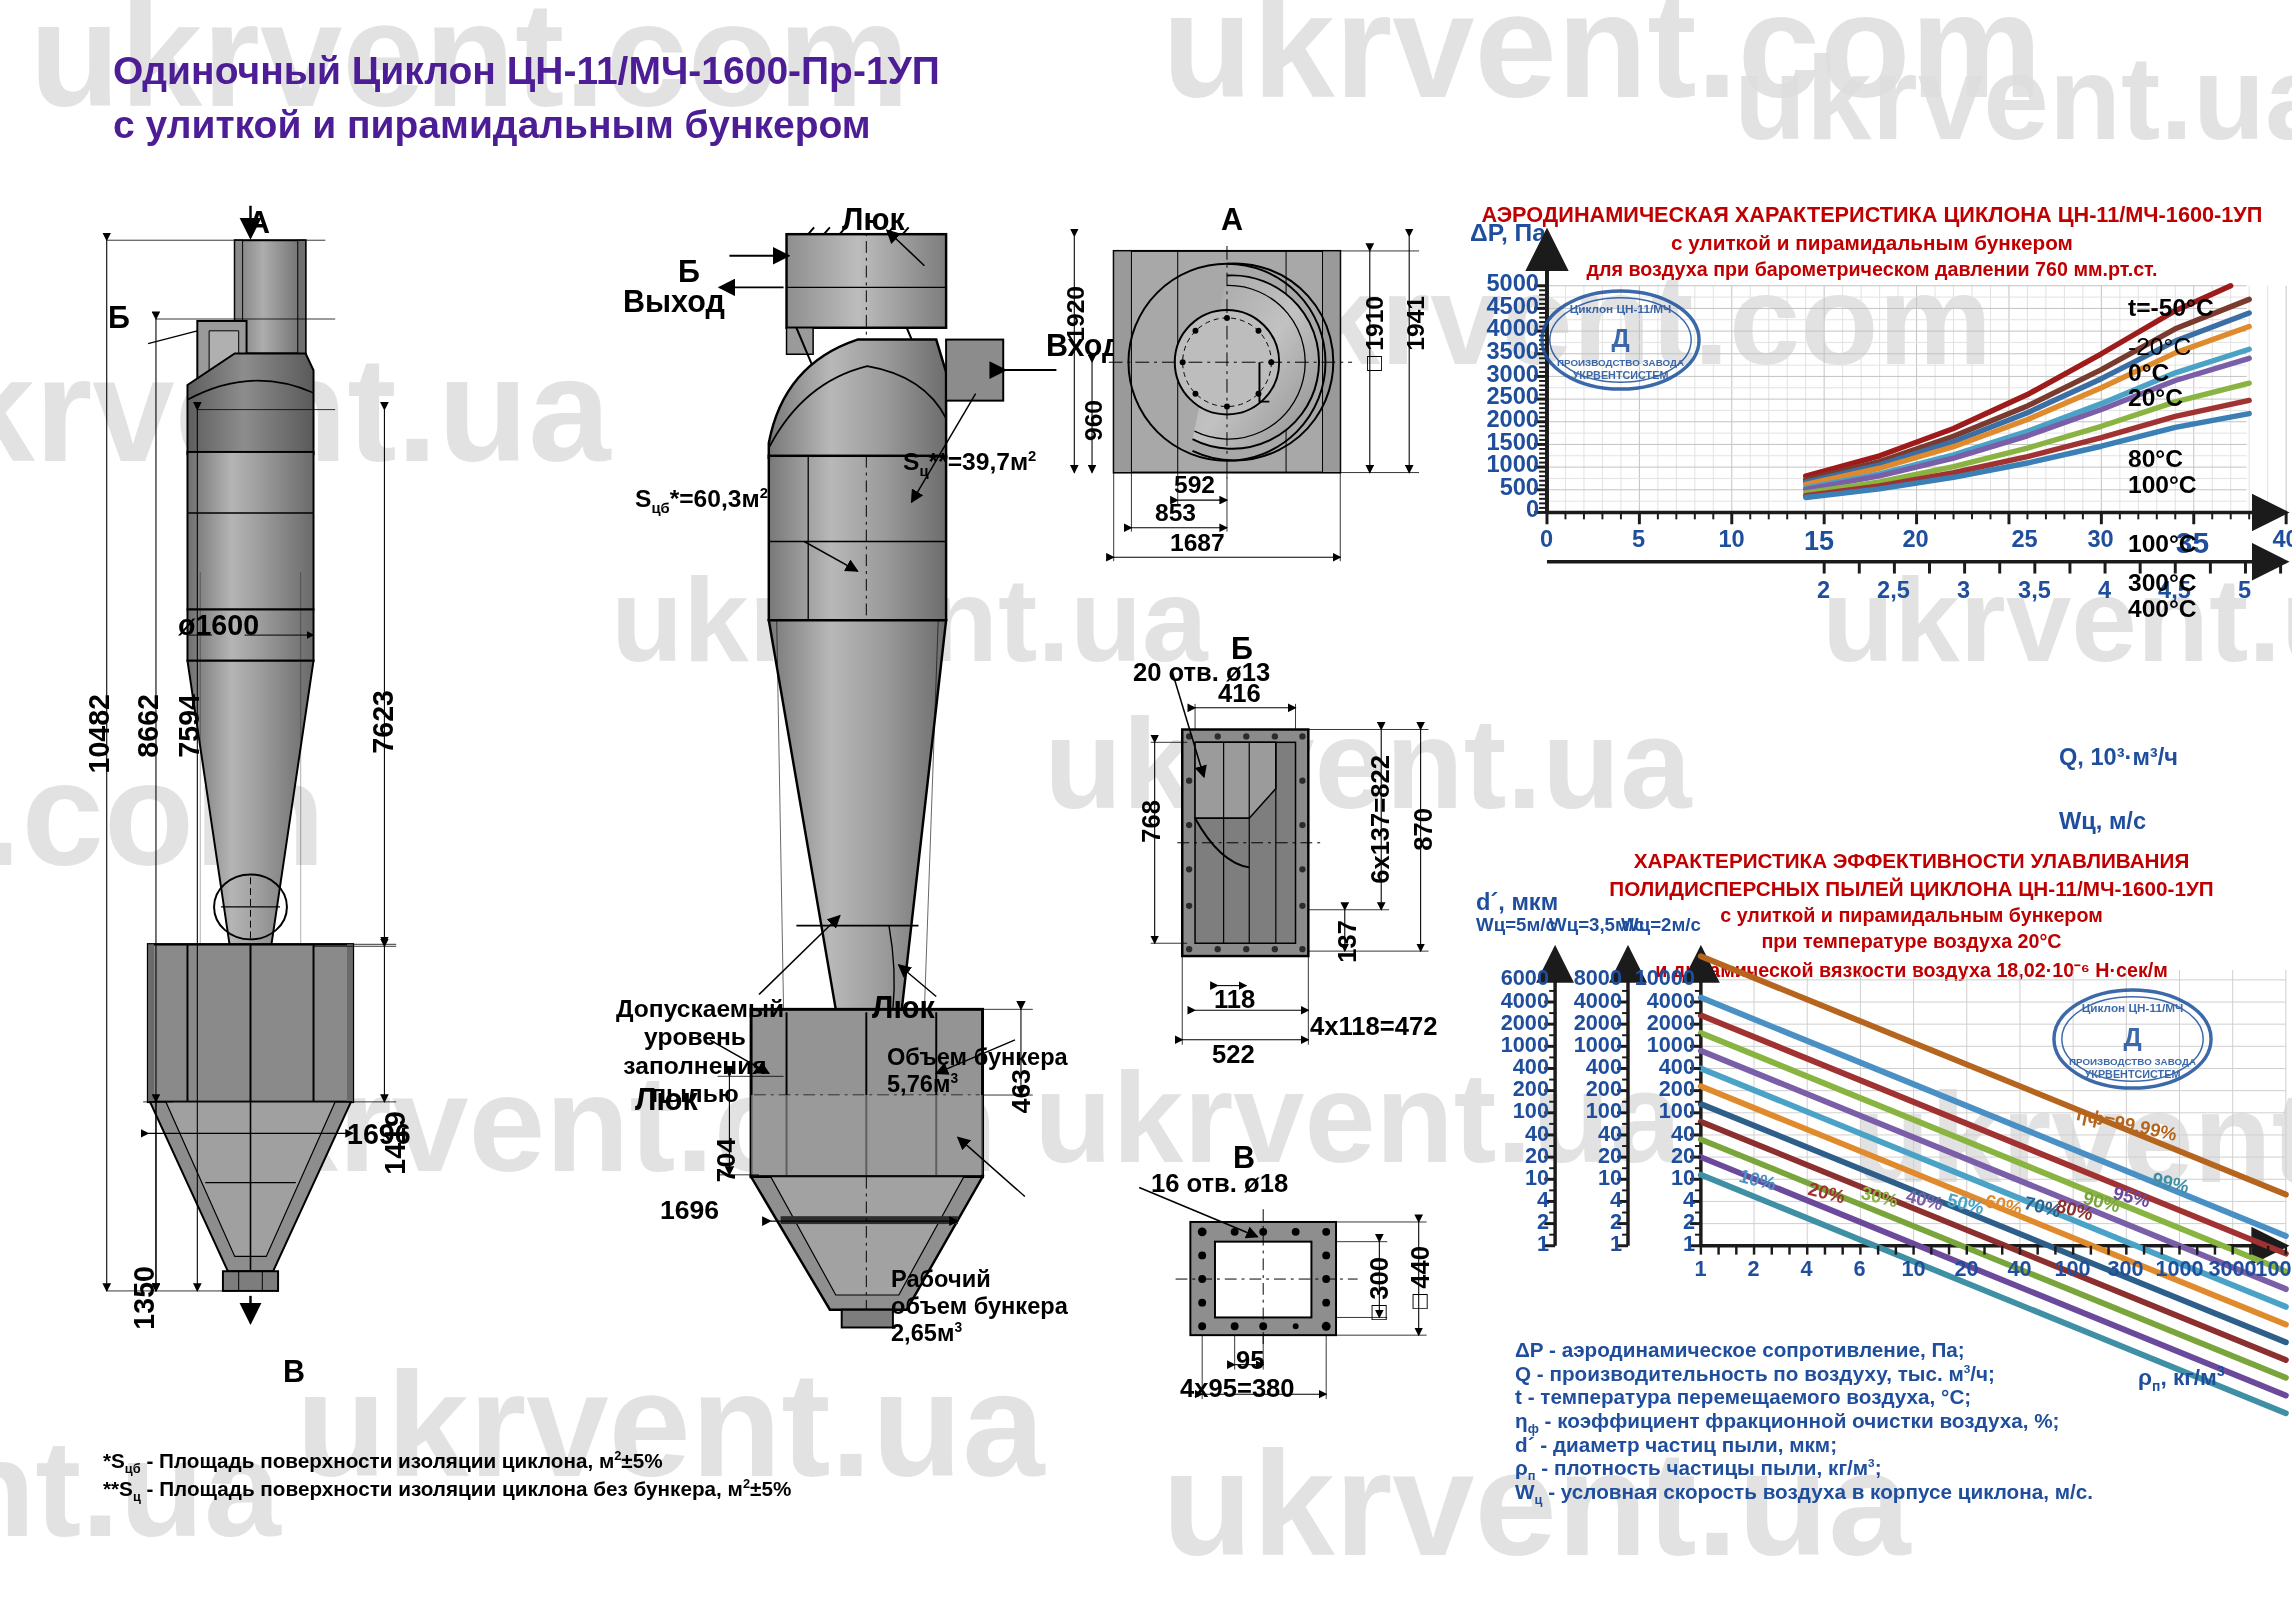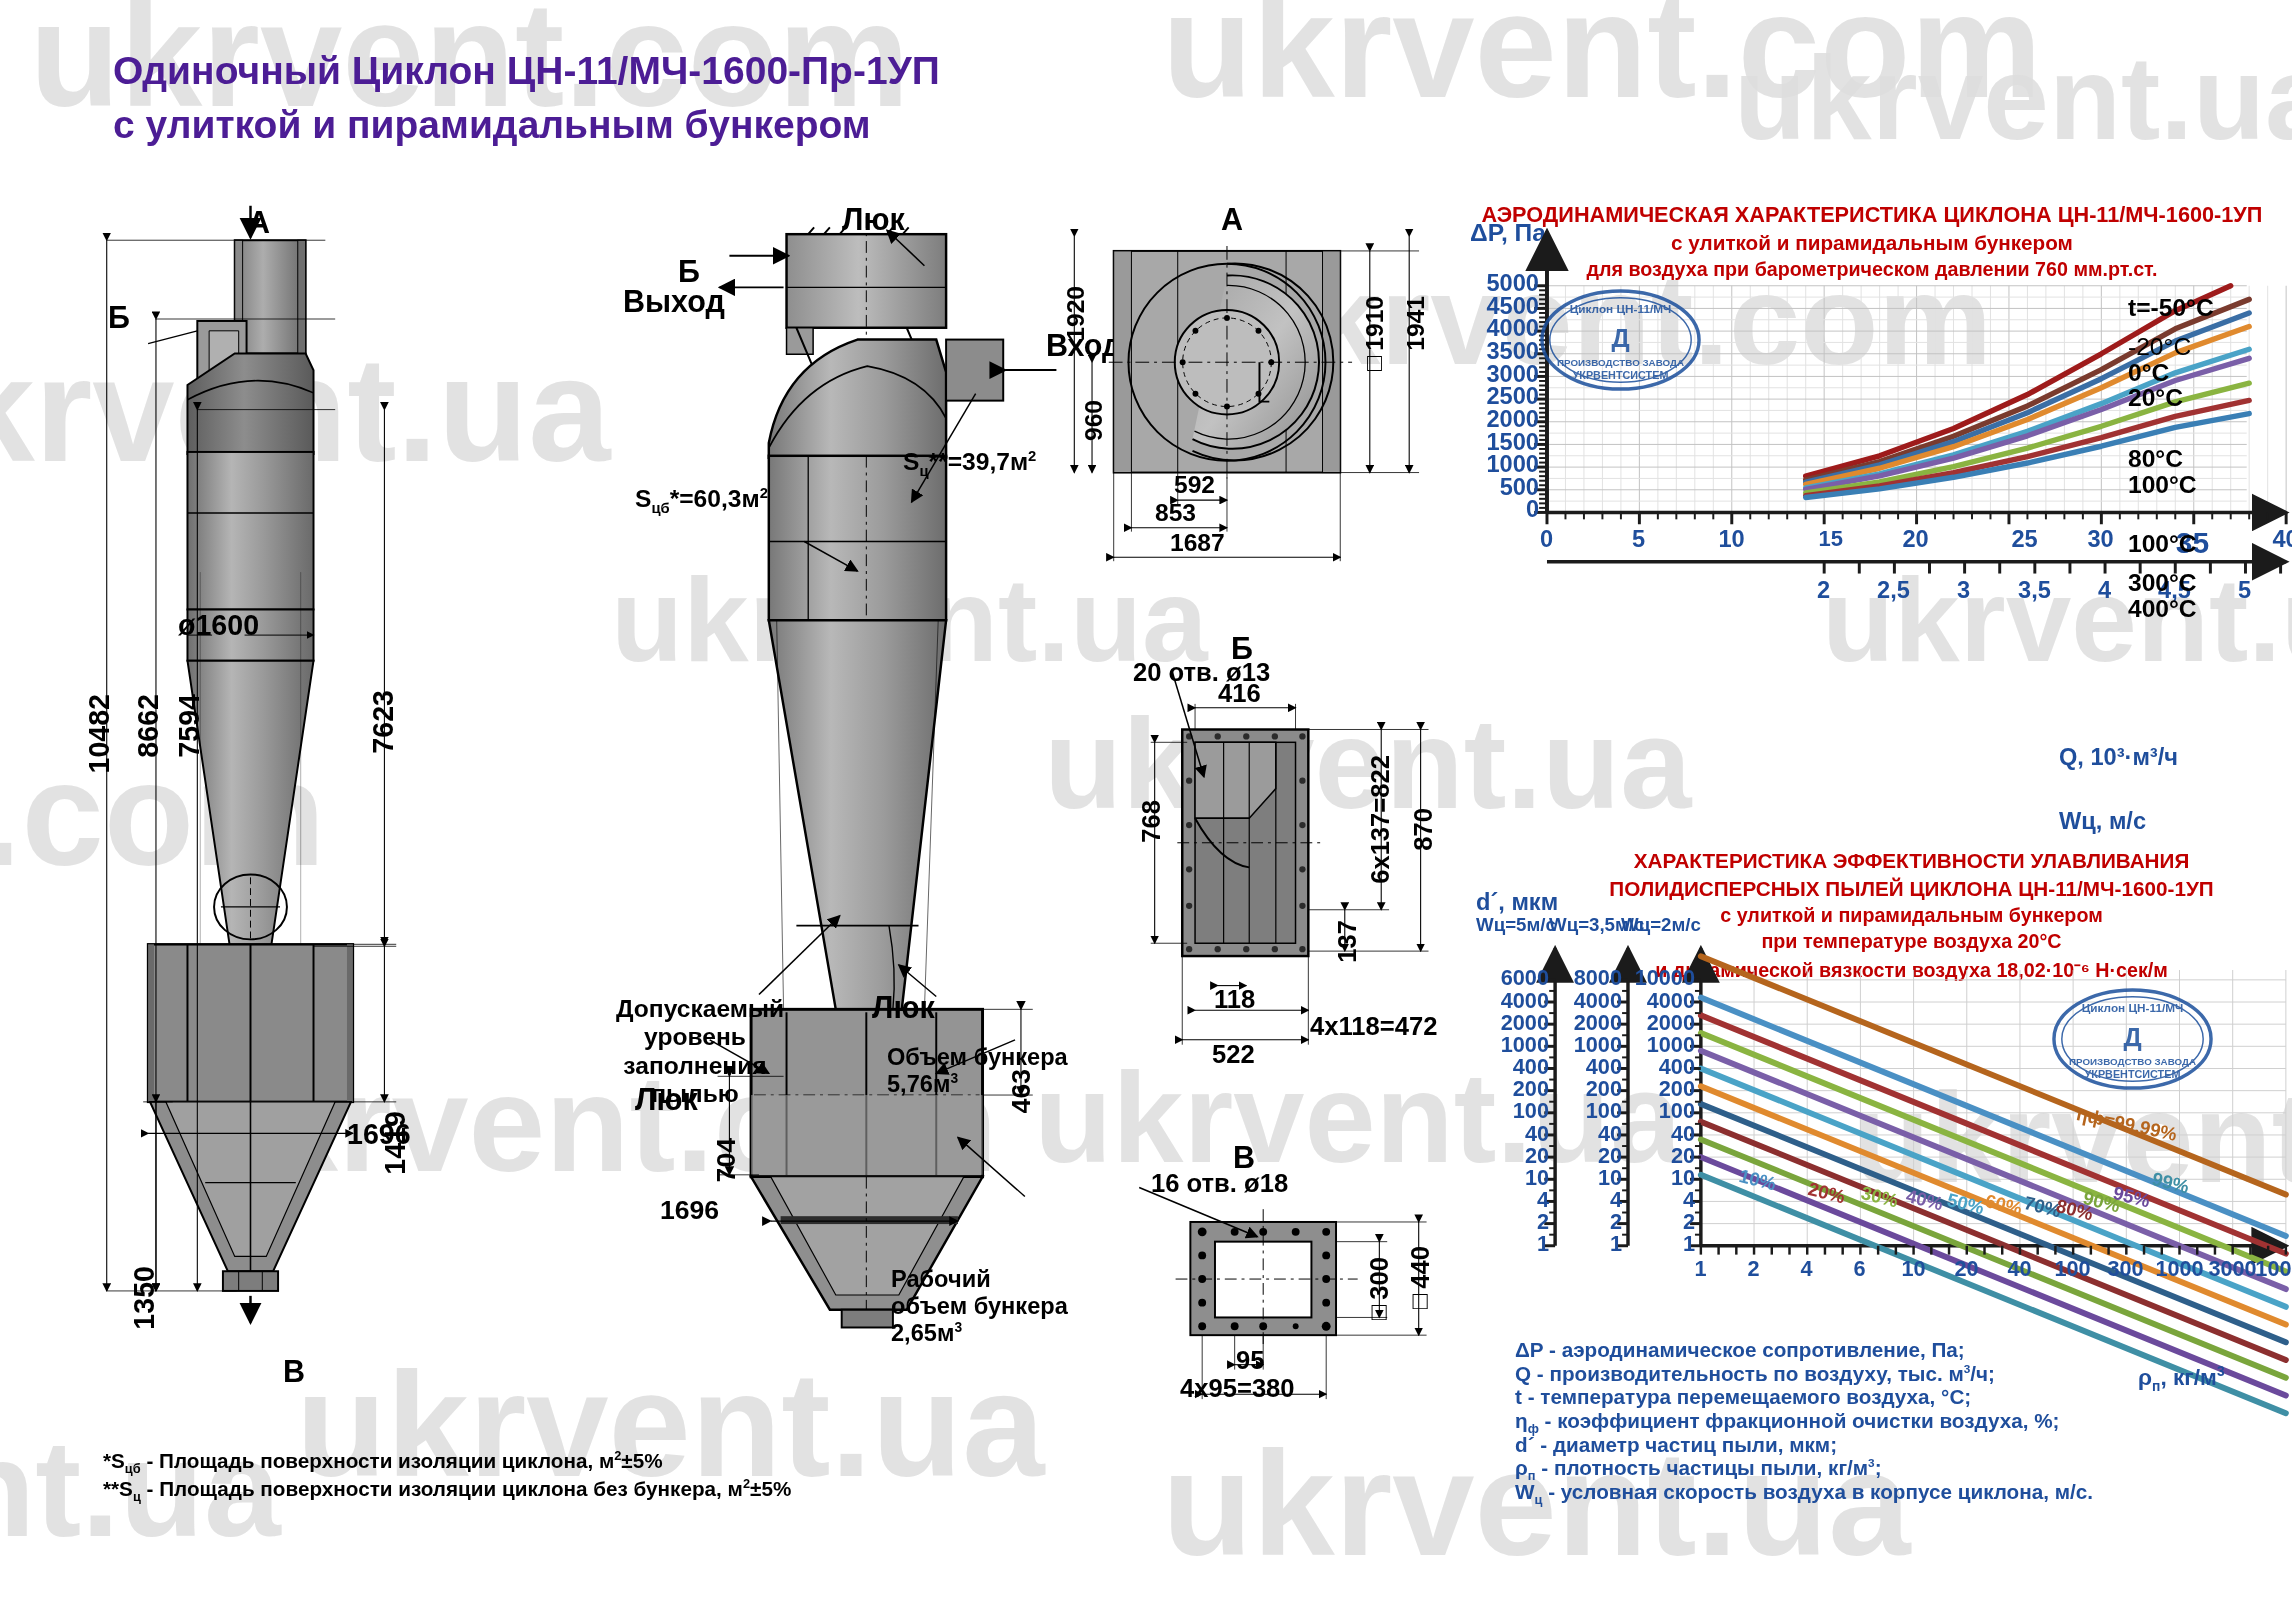--- a/index.html
+++ b/index.html
@@ -654,21 +654,21 @@
       <div class="bluetxt" style="position:absolute;left:1470px; top:361px; width:69px; text-align:right; font-size:23.6px;">3000</div>
       <div class="bluetxt" style="position:absolute;left:1470px; top:338px; width:69px; text-align:right; font-size:23.6px;">3500</div>
       <div class="bluetxt" style="position:absolute;left:1470px; top:315px; width:69px; text-align:right; font-size:23.6px;">4000</div>
       <div class="bluetxt" style="position:absolute;left:1470px; top:293px; width:69px; text-align:right; font-size:23.6px;">4500</div>
       <div class="bluetxt" style="position:absolute;left:1470px; top:270px; width:69px; text-align:right; font-size:23.6px;">5000</div>
     </div>
   <div id="c1xlabels">
       <div class="bluetxt" style="position:absolute;left:1527px; top:526px; width:39px; text-align:center; font-size:23.6px;">0</div>
       <div class="bluetxt" style="position:absolute;left:1619px; top:526px; width:39px; text-align:center; font-size:23.6px;">5</div>
       <div class="bluetxt" style="position:absolute;left:1712px; top:526px; width:39px; text-align:center; font-size:23.6px;">10</div>
-      <div class="bluetxt" style="position:absolute;left:1804px; top:526px; width:39px; text-align:right; font-size:22px;">15</div>
+      <div class="bluetxt" style="position:absolute;left:1804px; top:526px; width:39px; text-align:left; font-size:27px;">15</div>
       <div class="bluetxt" style="position:absolute;left:1896px; top:526px; width:39px; text-align:center; font-size:23.6px;">20</div>
       <div class="bluetxt" style="position:absolute;left:1989px; top:526px; width:39px; text-align:center; font-size:23.6px;margin-left:16px;">25</div>
       <div class="bluetxt" style="position:absolute;left:2081px; top:526px; width:39px; text-align:center; font-size:23.6px;">30</div>
       <div class="bluetxt" style="position:absolute;left:2173px; top:526px; width:39px; text-align:center; font-size:30px;">35</div>
       <div class="bluetxt" style="position:absolute;left:2266px; top:526px; width:39px; text-align:center; font-size:23.6px;">40</div>
     </div>
   <div id="c1x2labels">
       <div class="bluetxt" style="position:absolute;left:1799px; top:577px; width:49px; text-align:center; font-size:23.6px;">2</div>
       <div class="bluetxt" style="position:absolute;left:1869px; top:577px; width:49px; text-align:center; font-size:23.6px;">2,5</div>
       <div class="bluetxt" style="position:absolute;left:1939px; top:577px; width:49px; text-align:center; font-size:23.6px;">3</div>

